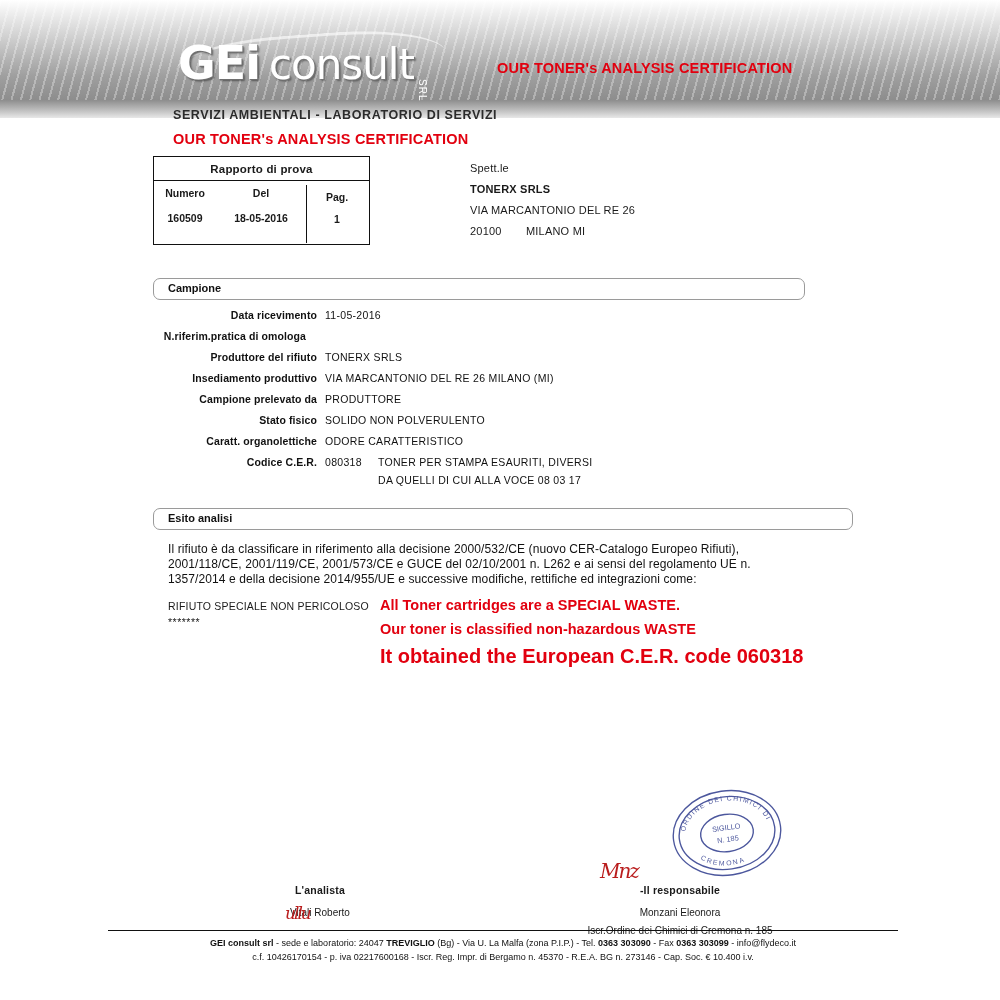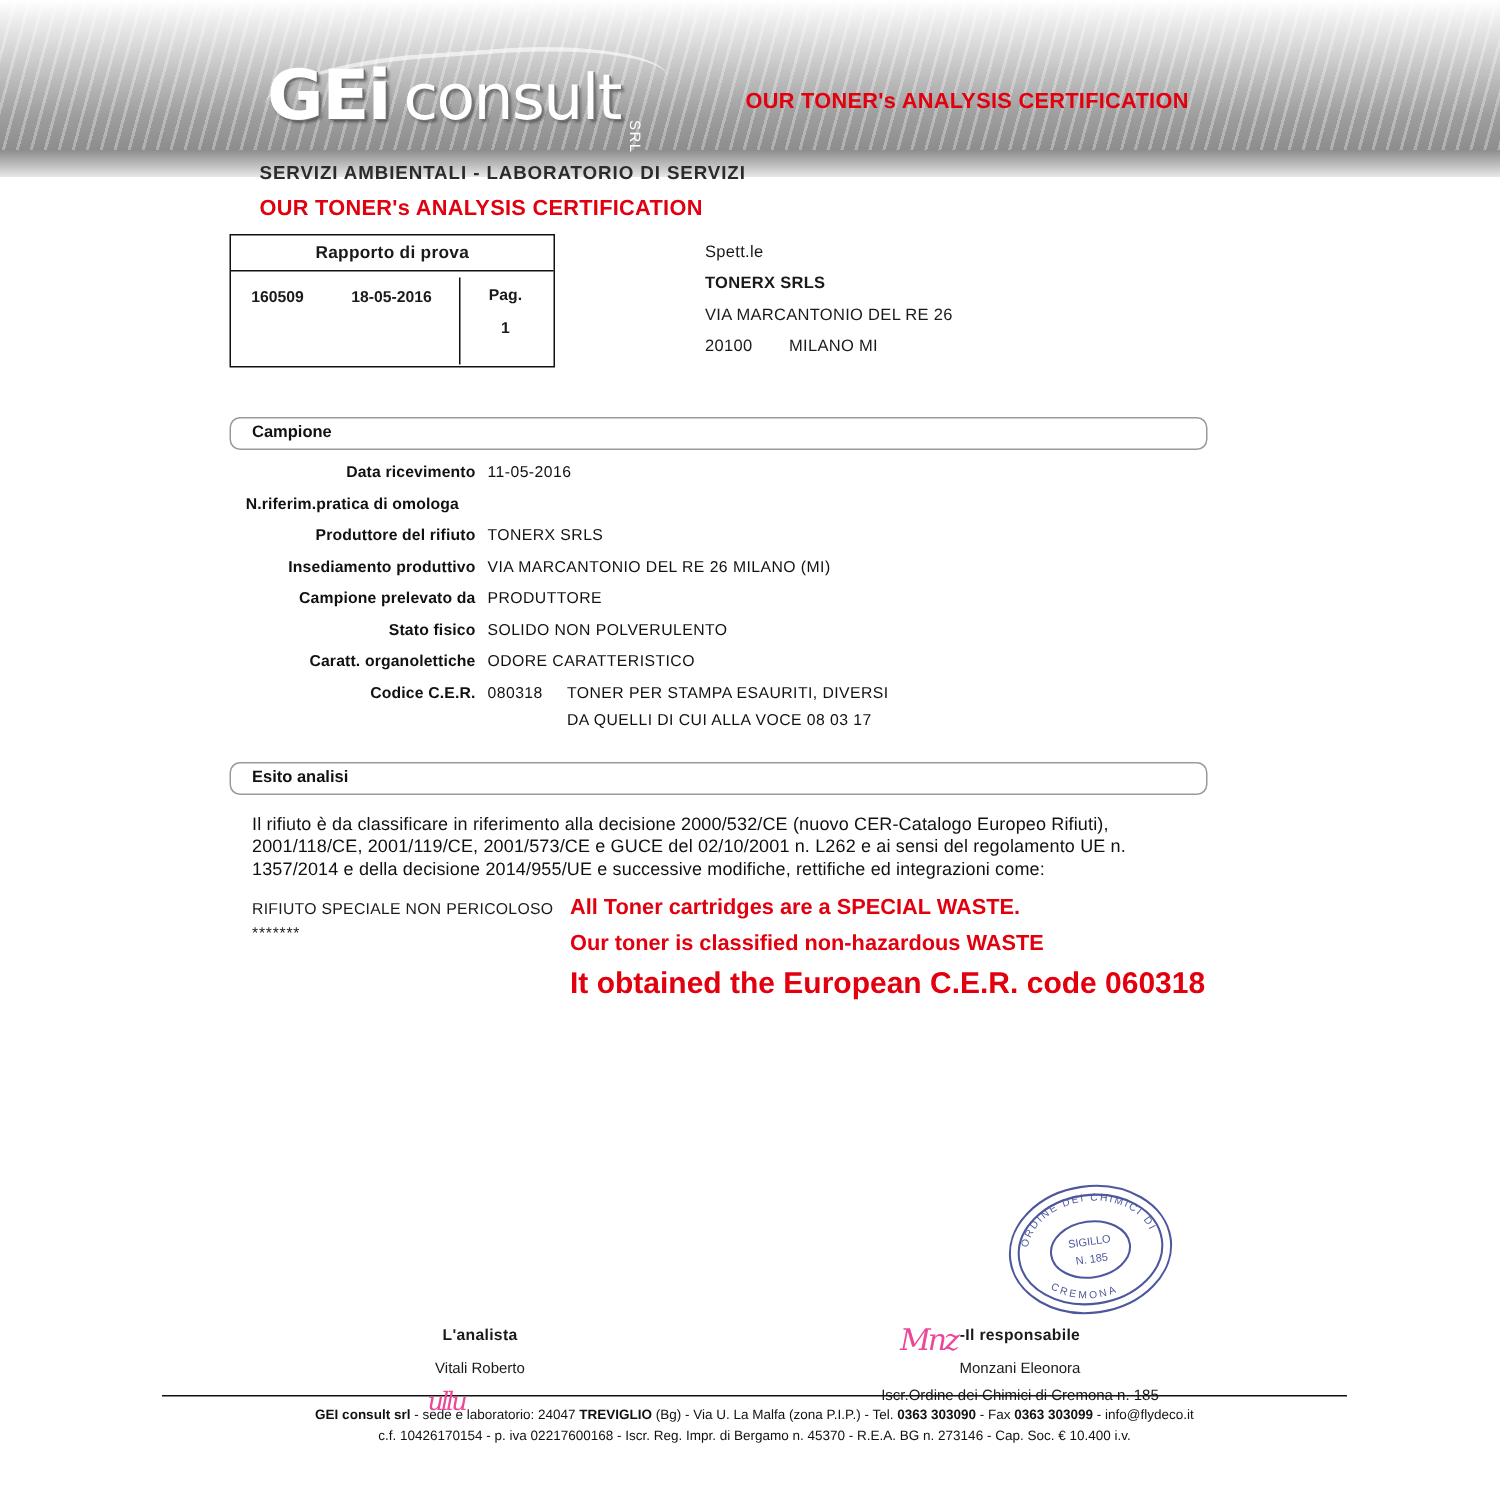--- a/index.html
+++ b/index.html
@@ -198,21 +198,21 @@
   }
   .section-bar span {
     position: absolute;
     left: 14px;
     top: 3px;
     font-size: 11px;
     font-weight: bold;
     color: #111;
   }
   #bar-campione { top: 278px; }
-  #bar-esito { top: 508px; }
+  #bar-esito { top: 508px; padding-left: 48px; }
 
   
   .field-row {
     position: absolute;
     font-size: 10.5px;
     color: #111;
   }
   .field-label {
     position: absolute;
     width: 172px;
@@ -271,25 +271,24 @@
   
   .sig-block { position: absolute; text-align: center; font-size: 10.5px; }
   #sig-left { left: 230px; top: 884px; width: 180px; }
   #sig-right { left: 530px; top: 884px; width: 300px; }
   .sig-title { font-weight: bold; letter-spacing: .2px; }
   .sig-name { margin-top: 11px; font-size: 10px; }
   .sig-extra { margin-top: 7px; font-size: 10px; }
   .scribble {
     font-family: "DejaVu Serif", serif;
     font-style: italic;
-    color: #ec4899;
+    color: #b91c1c;
     font-size: 17px;
     letter-spacing: -2px;
     line-height: 10px;
-    margin-top: 22px;
   }
   #scribble-left { position: absolute; left: 285px; top: 908px; z-index: 6; }
   #scribble-right { position: absolute; left: 600px; top: 866px; z-index: 6; font-size: 20px; }
 
   
   .footer-rule {
     position: absolute;
     left: 108px;
     top: 930px;
     width: 790px;
@@ -323,20 +322,24 @@
     <span class="logo-srl">SRL</span>
   </div>
 
   <div class="subtitle-line">SERVIZI AMBIENTALI - LABORATORIO DI SERVIZI</div>
 
   <div class="annot-red" id="annot-top-right">OUR TONER's ANALYSIS CERTIFICATION</div>
   <div class="annot-red" id="annot-second">OUR TONER's ANALYSIS CERTIFICATION</div>
 
   <div class="report-box">
     <div class="rb-title">Rapporto di prova</div>
+    <div class="rb-head">
+      <div class="rb-c1">Numero</div>
+      <div class="rb-c2">Del</div>
+    </div>
     <div class="rb-vals">
       <div class="rb-c1">160509</div>
       <div class="rb-c2">18-05-2016</div>
     </div>
     <div class="rb-divider"></div>
     <div class="rb-pag">Pag.</div>
     <div class="rb-pagnum">1</div>
   </div>
 
   <div class="addressee">

